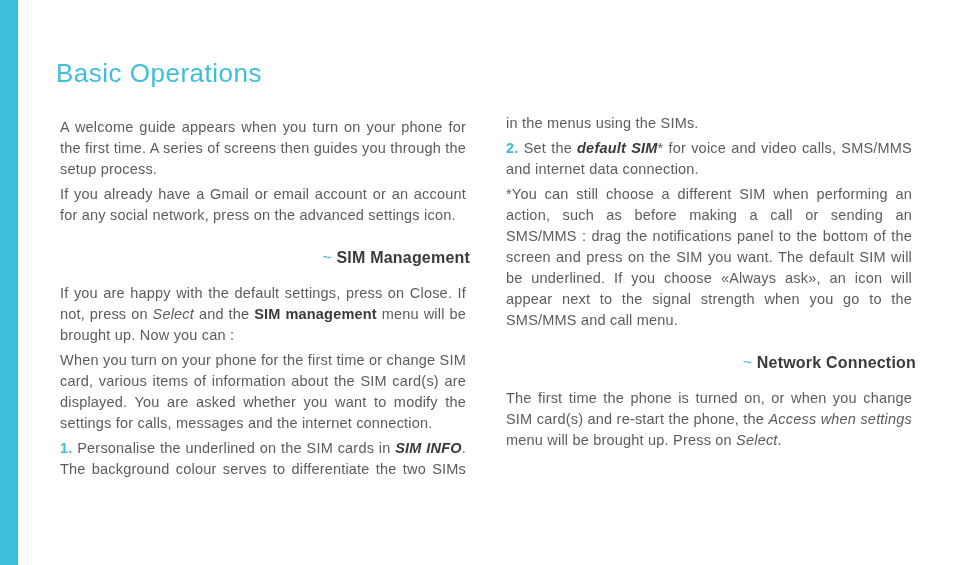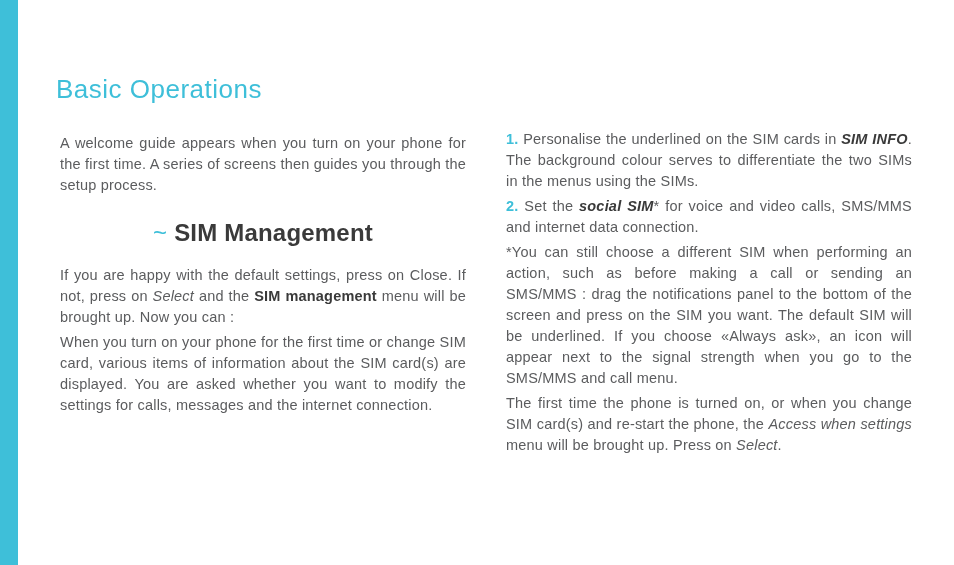--- a/index.html
+++ b/index.html
@@ -6,79 +6,84 @@
   html, body { width: 954px; height: 565px; font-family: "Helvetica Neue", Arial, sans-serif; }
   body { display: flex; }
   .accent-bar {
     width: 18px;
     height: 565px;
     background: #3ebfd9;
     flex: 0 0 18px;
   }
   .page {
     flex: 1;
-    padding: 74px 38px 40px 38px;
+    padding: 58px 38px 40px 38px;
     color: #5b5c5e;
     border-radius: 22px;
   }
   .title {
     color: #3ebfd9;
     font-size: 26px;
     font-weight: 400;
     letter-spacing: 0.5px;
     margin-bottom: 24px;
   }
   .columns {
     column-count: 2;
     column-gap: 32px;
     font-size: 14.5px;
     line-height: 1.45;
     letter-spacing: 0.2px;
     text-align: justify;
   }
   .columns p { margin: 4px; }
   .sub {
-    font-size: 24px;
+    font-size: 16px;
     color: #3a3a3a;
     font-weight: 600;
     margin-top: 20px;
     margin-bottom: 14px;
-    text-align: center;
+    text-align: right;
   }
   .tilde { color: #3ebfd9; font-weight: 400; }
   .ital { font-style: italic; }
   .bold { font-weight: 700; color: #3a3a3a; }
   .bolditalic { font-weight: 700; font-style: italic; color: #3a3a3a; }
   .num { color: #3ebfd9; font-weight: 600; }
 </style>
 </head>
 <body>
 
 <div class="accent-bar"></div>
 
 <div class="page">
 
   <h1 class="title">Basic Operations</h1>
 
   <div class="columns">
 
     <p>A welcome guide appears when you turn on your phone for the first time. A series of screens then guides you through the setup process.</p>
+    <p>If you already have a Gmail or email account or an account for any social network, press on the advanced settings icon.</p>
 
     <h2 class="sub">
       <span class="tilde">~</span>
       <span>SIM Management</span>
     </h2>
 
     <p><span>If you are happy with the default settings, press on Close. If not, press on </span><span class="ital">Select</span><span> and the </span><span class="bold">SIM management</span><span> menu will be brought up. Now you can :</span></p>
 
     <p>When you turn on your phone for the first time or change SIM card, various items of information about the SIM card(s) are displayed. You are asked whether you want to modify the settings for calls, messages and the internet connection.</p>
 
     <p><span class="num">1.</span><span> Personalise the underlined on the SIM cards in </span><span class="bolditalic">SIM INFO</span><span>. The background colour serves to differentiate the two SIMs in the menus using the SIMs.</span></p>
 
-    <p><span class="num">2.</span><span> Set the </span><span class="bolditalic">social SIM</span><span>* for voice and video calls, SMS/MMS and internet data connection.</span></p>
+    <p><span class="num">2.</span><span> Set the </span><span class="bolditalic">default SIM</span><span>* for voice and video calls, SMS/MMS and internet data connection.</span></p>
 
     <p>*You can still choose a different SIM when performing an action, such as before making a call or sending an SMS/MMS : drag the notifications panel to the bottom of the screen and press on the SIM you want. The default SIM will be underlined. If you choose «Always ask», an icon will appear next to the signal strength when you go to the SMS/MMS and call menu.</p>
 
+    <h2 class="sub">
+      <span class="tilde">~</span>
+      <span>Network Connection</span>
+    </h2>
 
     <p><span>The first time the phone is turned on, or when you change SIM card(s) and re-start the phone, the </span><span class="ital">Access when settings</span><span> menu will be brought up. Press on </span><span class="ital">Select</span><span>.</span></p>
 
   </div>
 </div>
 
 </body></html>

